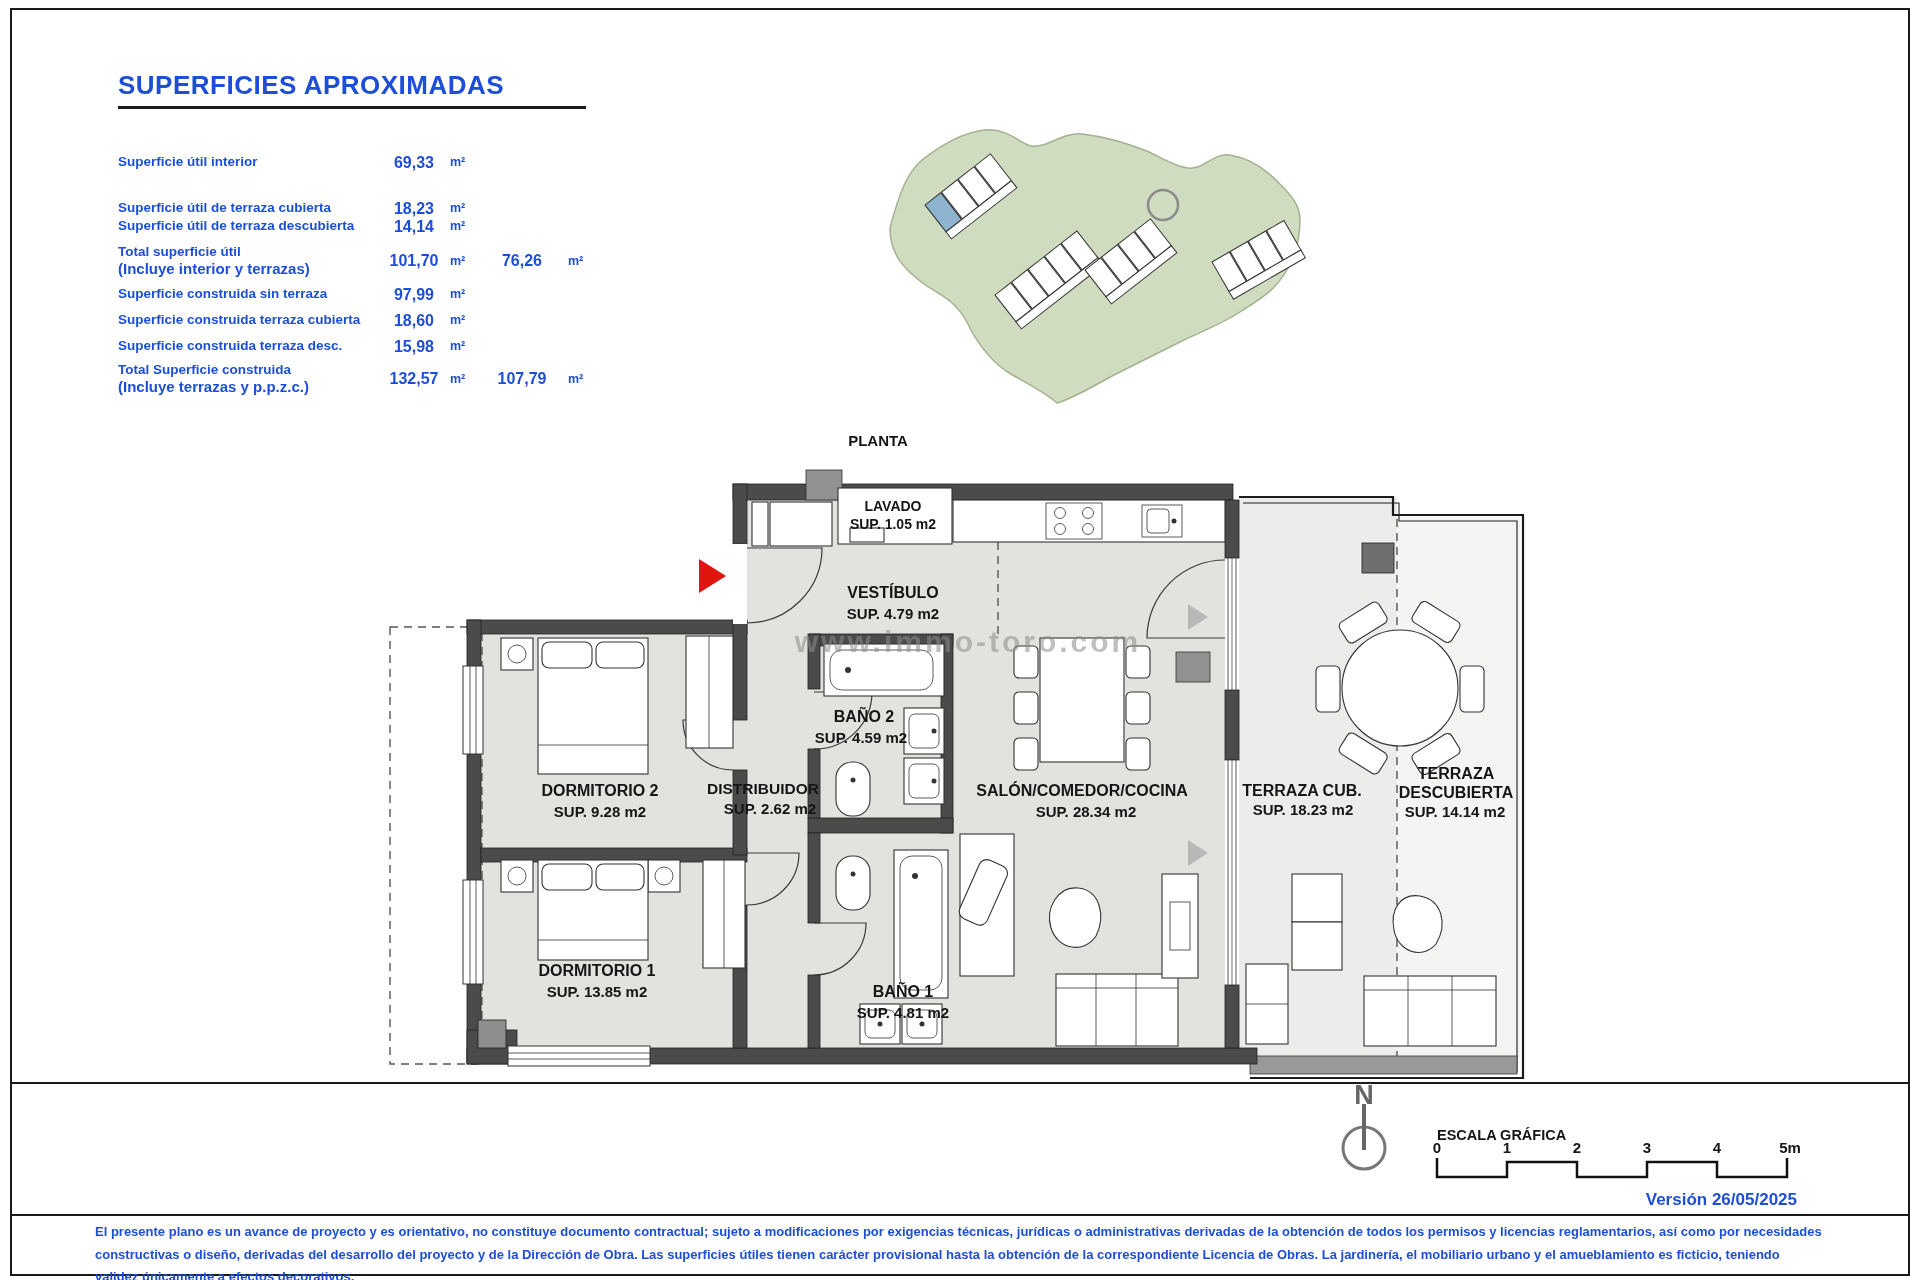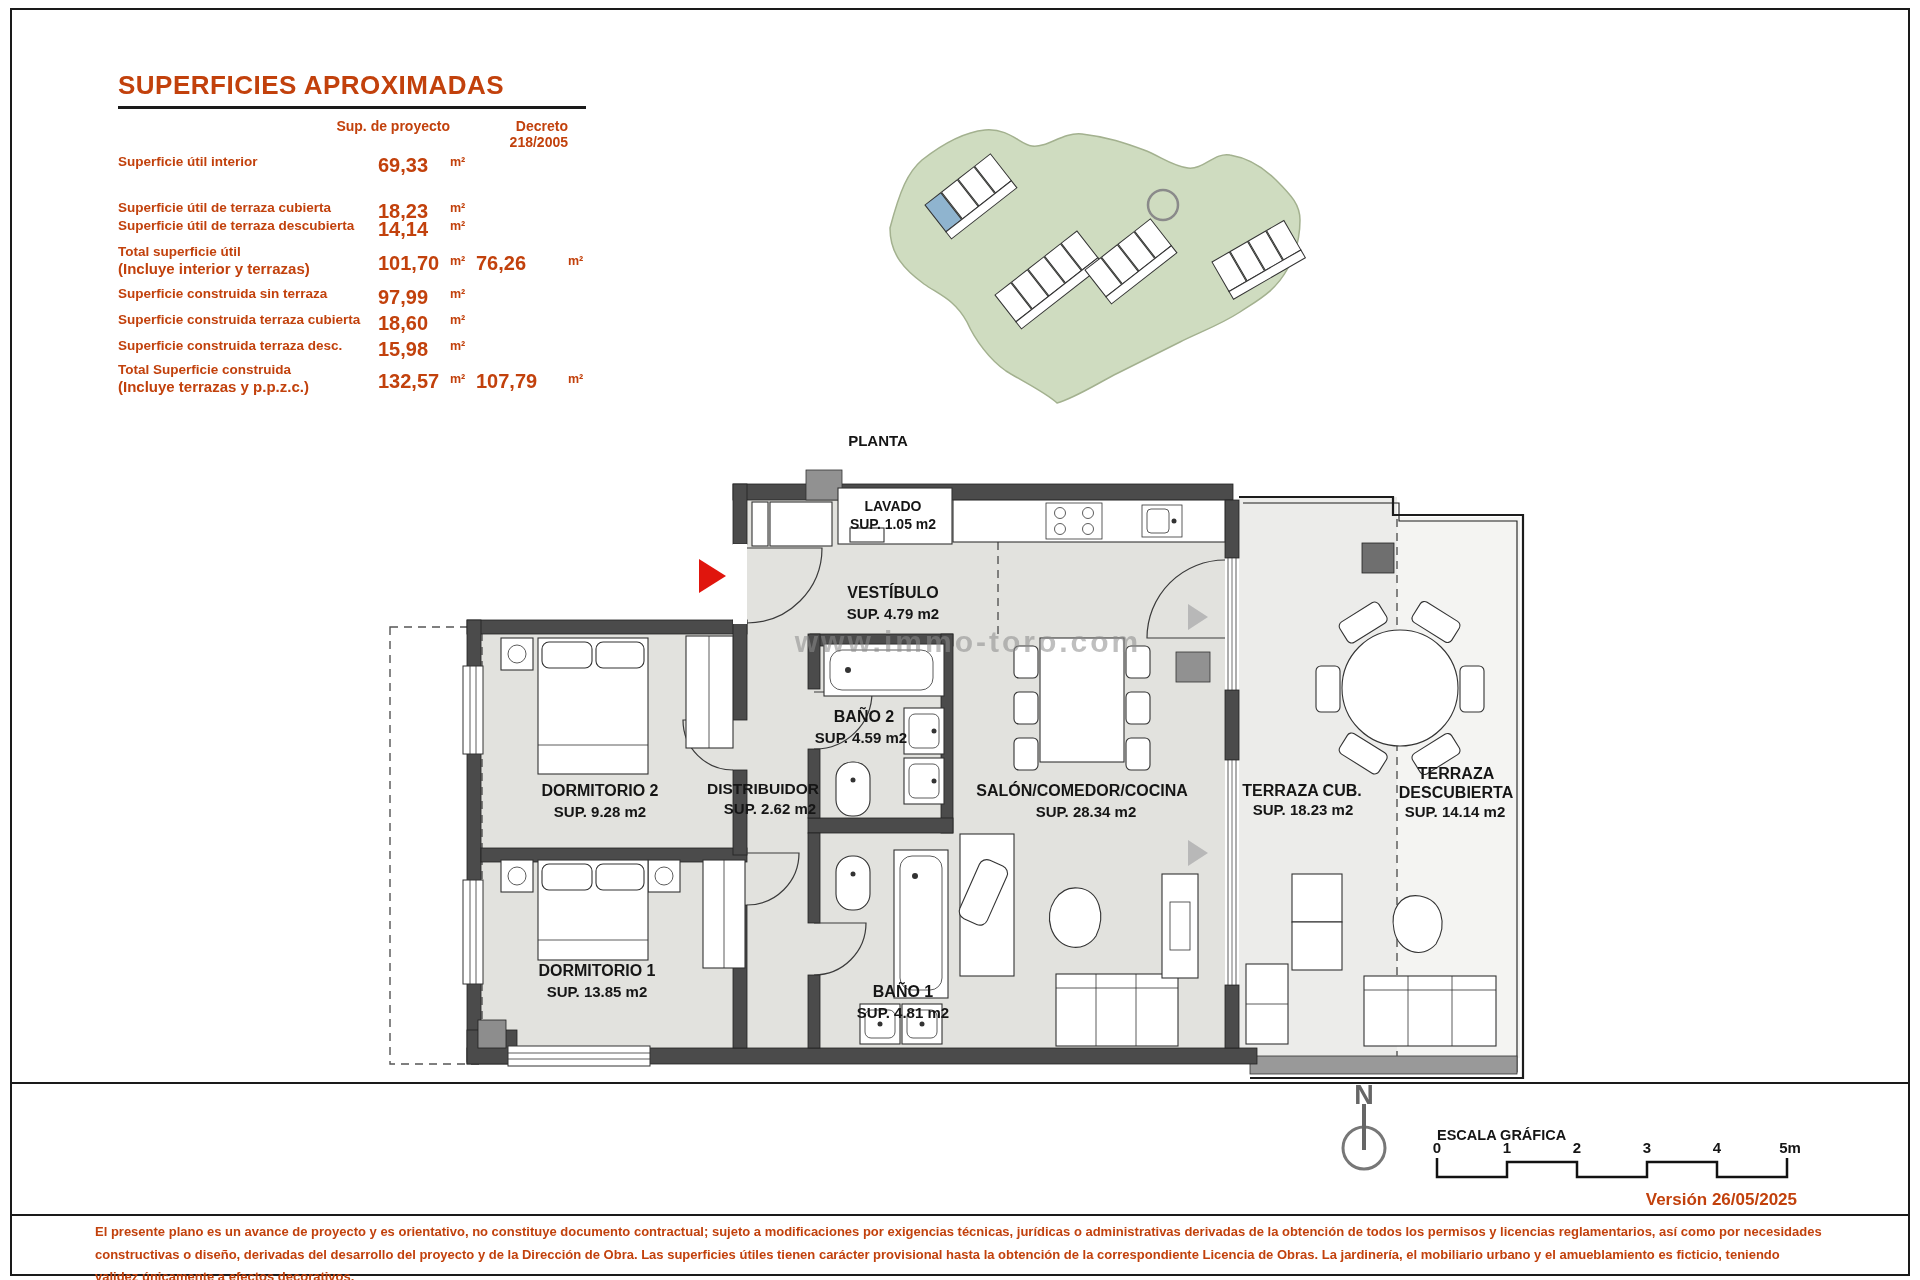--- a/index.html
+++ b/index.html
@@ -1,35 +1,35 @@
 <!DOCTYPE html>
 <html><head>
 <meta charset="utf-8">
 <style>
   html,body{margin:0;padding:0;background:#fff;}
   .page{position:relative;width:1920px;height:1280px;background:#ffffff;overflow:hidden;
-        font-family:"Liberation Sans",sans-serif;color:#c2410c;}
+        font-family:"Liberation Sans",sans-serif;color:#1d4ed8;}
   .sheet-frame{position:absolute;left:10px;top:8px;width:1896px;height:1264px;
         border:2px solid #1a1a1a;pointer-events:none;}
   .rule{position:absolute;left:10px;width:1898px;border-top:2px solid #1a1a1a;}
   .rule-legend{top:1082px;}
   .rule-disclaimer{top:1214px;}
 
   
   .areas{position:absolute;left:118px;top:70px;width:500px;}
   .table-title{font-size:26px;font-weight:bold;letter-spacing:.5px;width:468px;
         padding-bottom:5px;border-bottom:3px solid #1a1a1a;white-space:nowrap;}
   .thead,.trow{position:absolute;left:0;width:478px;display:grid;
         grid-template-columns:260px 72px 26px 92px 28px;}
   .thead{top:48px;font-size:14px;font-weight:bold;}
   .thead .h1{grid-column:1/3;text-align:right;}
   .thead .h2{grid-column:3/5;text-align:right;padding-left:10px;}
   .trow .lab{font-size:13.5px;font-weight:bold;white-space:nowrap;}
   .trow .sub{font-size:15px;font-weight:bold;margin-top:1px;white-space:nowrap;}
-  .trow .val{font-size:20px;font-weight:bold;text-align:left;white-space:nowrap;}
+  .trow .val{font-size:16px;font-weight:bold;text-align:center;white-space:nowrap;}
   .trow .unit{font-size:12.5px;font-weight:bold;padding-top:1px;}
   .r1{top:84px}.r2{top:130px}.r3{top:148px}.r4{top:174px}
   .r5{top:216px}.r6{top:242px}.r7{top:268px}.r8{top:292px}
   .r4 .val,.r8 .val{padding-top:8px}.r4 .unit,.r8 .unit{padding-top:10px}
 
   
   .title-block{position:absolute;right:118px;top:270px;text-align:right;}
   .unit-code{font-size:46px;letter-spacing:1px;line-height:50px;}
   .tline{font-size:28px;line-height:32px;white-space:pre;}
 
@@ -54,24 +54,20 @@
 <body>
 
 <div class="page">
 
   <div class="sheet-frame"></div>
   <div class="rule rule-legend"></div>
   <div class="rule rule-disclaimer"></div>
 
   <div class="areas">
     <div class="table-title">SUPERFICIES APROXIMADAS</div>
-    <div class="thead">
-      <span class="h1">Sup. de proyecto</span>
-      <span class="h2">Decreto 218/2005</span>
-    </div>
 
     <div class="trow r1">
       <span class="lab">Superficie útil interior</span>
       <span class="val">69,33</span>
       <span class="unit">m²</span>
       <span class="val"></span>
       <span class="unit"></span>
     </div>
     <div class="trow r2">
       <span class="lab">Superficie útil de terraza cubierta</span>

